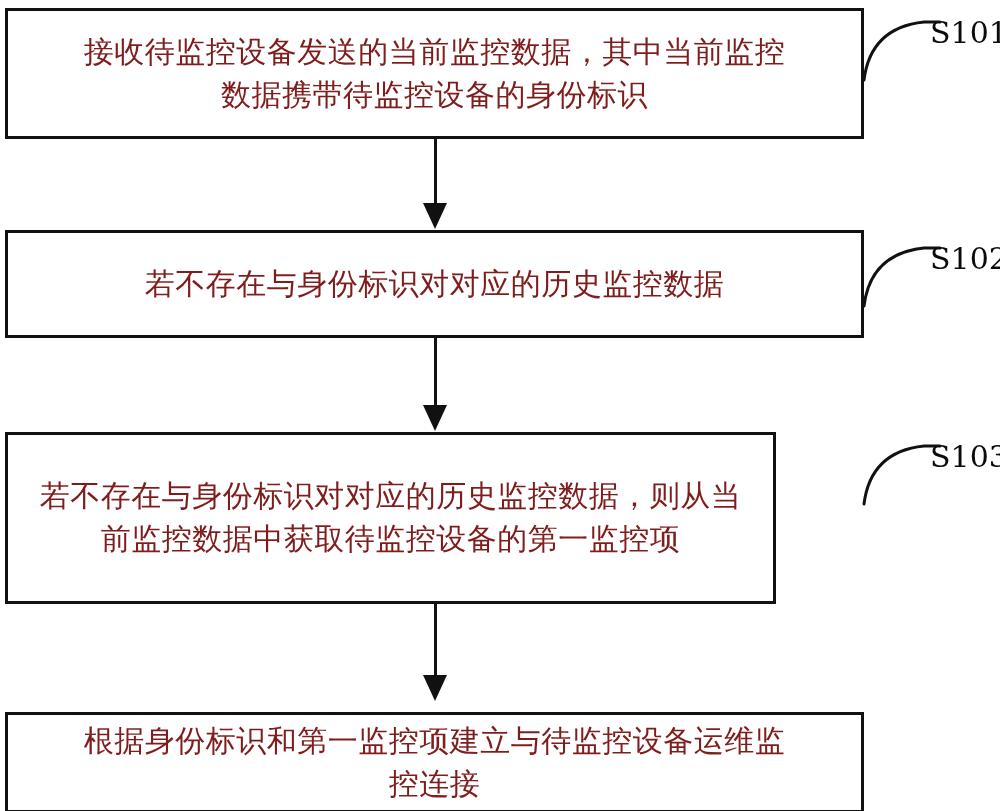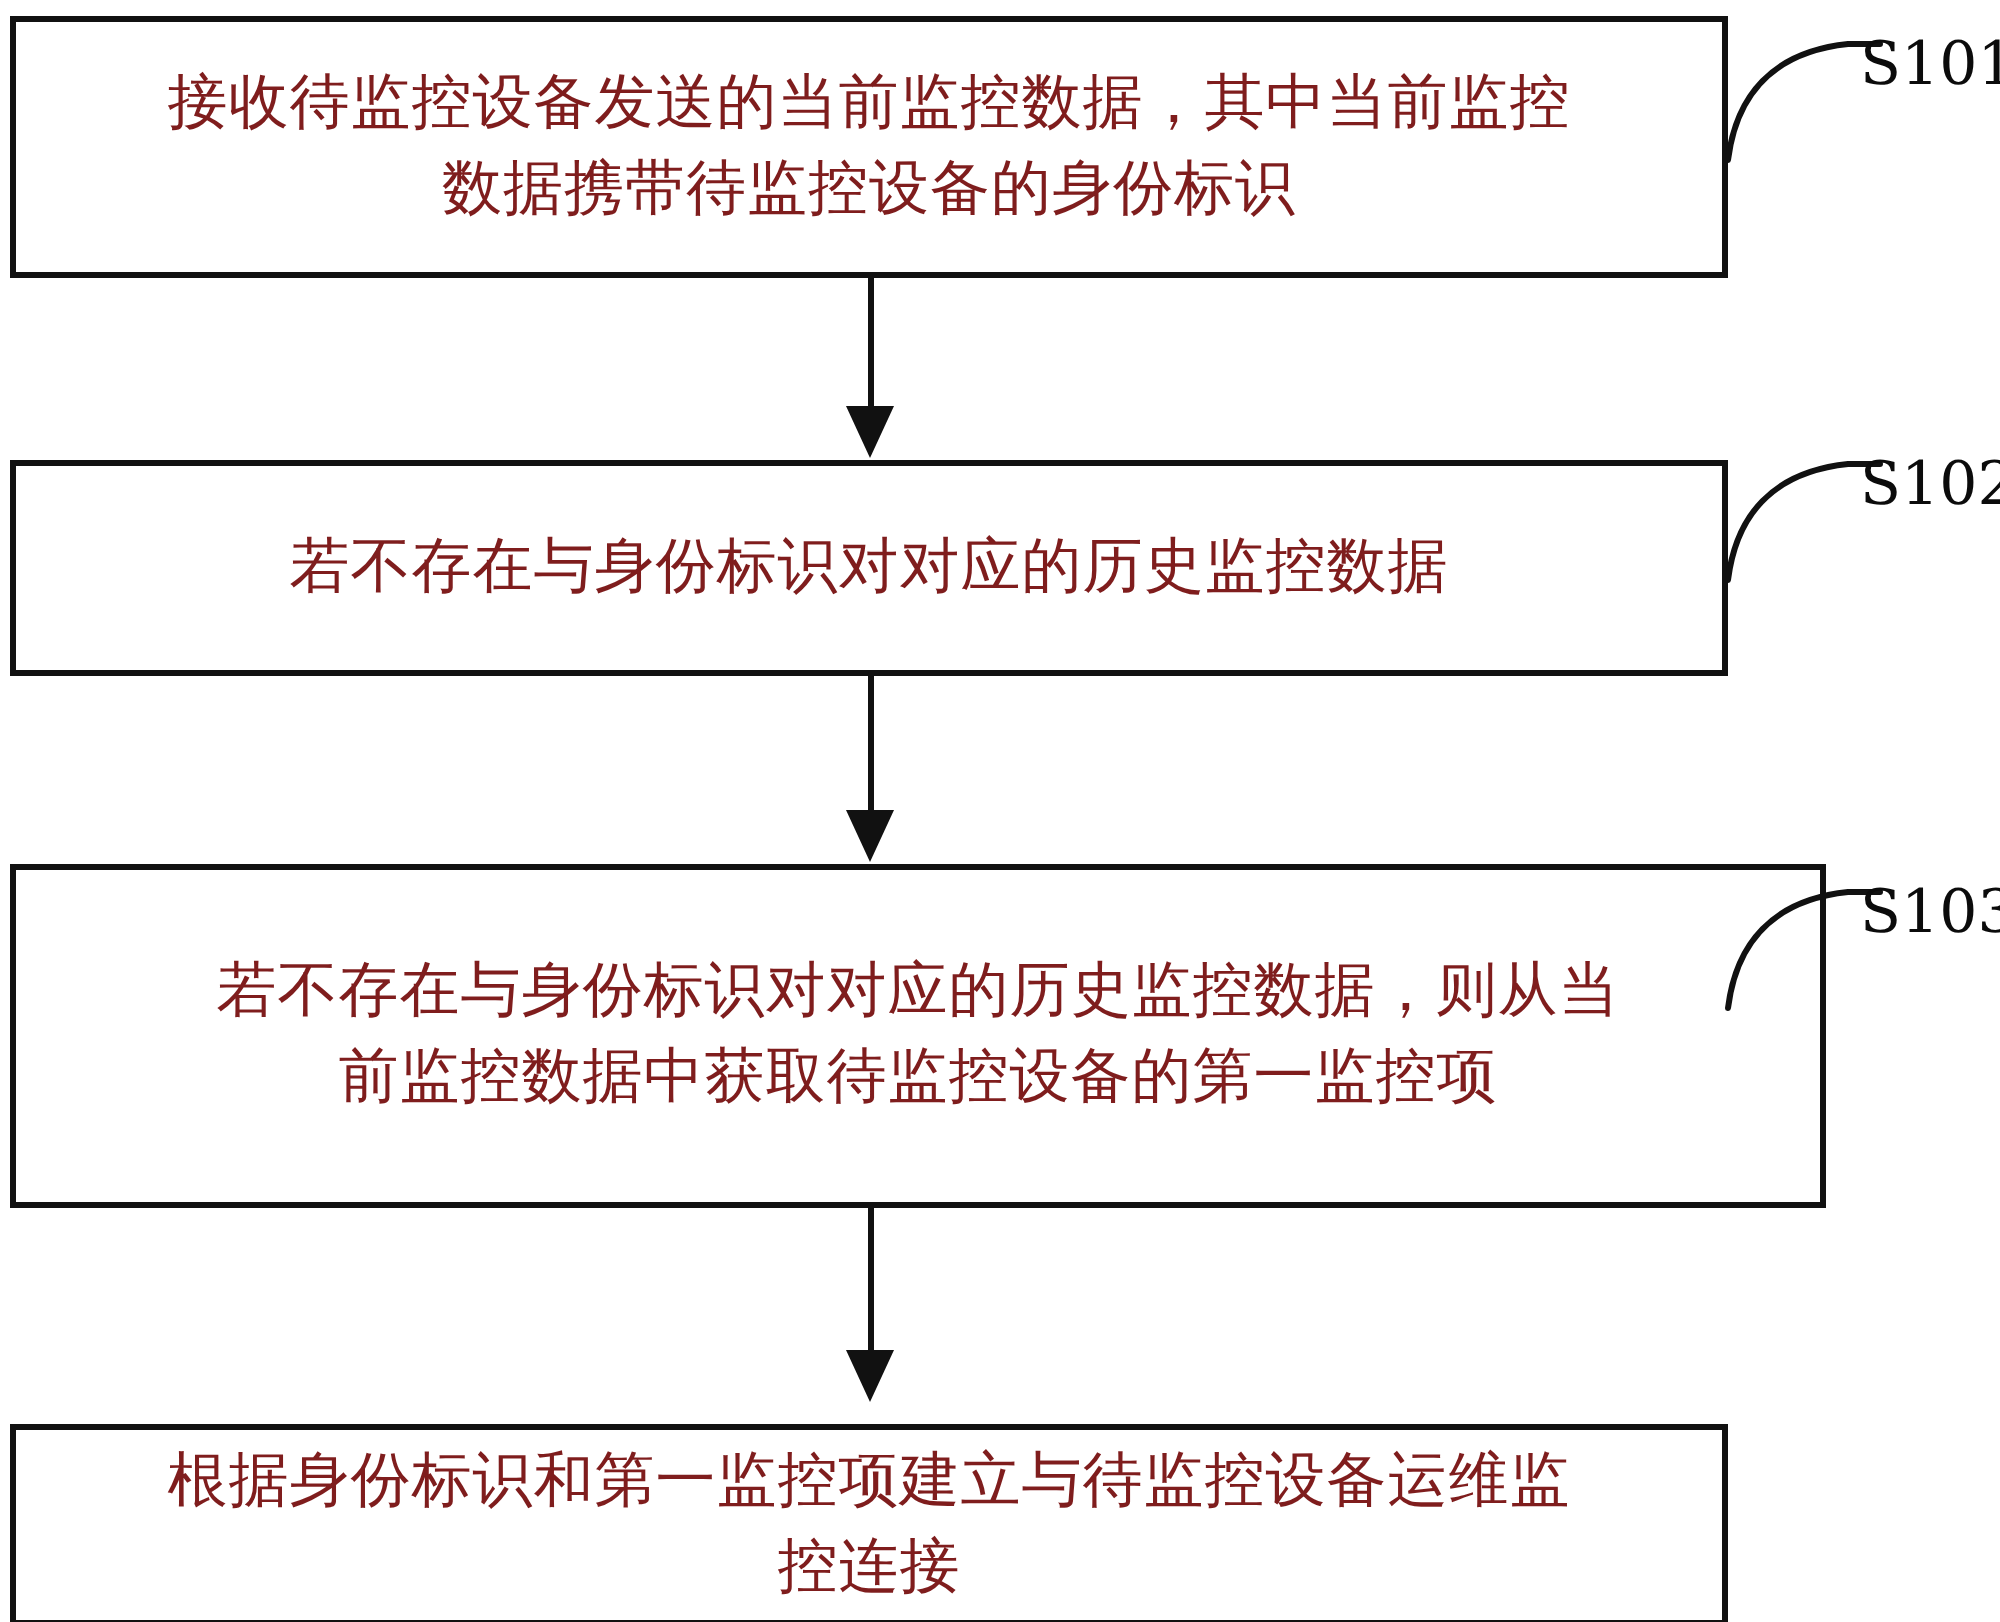--- a/index.html
+++ b/index.html
@@ -41,21 +41,21 @@
     line-height: 1.42;
     letter-spacing: 0.5px;
     color: #7f1d1d;
     padding: 0 22px;
     box-sizing: border-box;
     white-space: pre-line;
   }
 
   #node-s101 { left: 5px;  top: 8px;   width: 859px; height: 131px; }
   #node-s102 { left: 5px;  top: 230px; width: 859px; height: 108px; }
-  #node-s103 { left: 5px;  top: 432px; width: 908px; height: 172px; }
+  #node-s103 { left: 5px;  top: 432px; width: 771px; height: 172px; }
   #node-s104 { left: 5px;  top: 702px; width: 859px; height: 101px; margin-top: 10px; }
 
   
   .connector {
     position: absolute;
     left: 428px;
     width: 14px;
   }
   .connector .stem {
     position: absolute;
@@ -98,21 +98,21 @@
     color: #0b0b0b;
     white-space: nowrap;
   }
   .callout-leader {
     position: absolute;
     left: 0;
     top: 0;
   }
   #callout-s101 { left: 862px; top: 10px;  width: 138px; height: 72px; text-decoration: underline; }
   #callout-s101 .callout-label { left: 68px; top: 8px; }
-  #callout-s102 { left: 862px; top: 220px; width: 138px; height: 72px; }
+  #callout-s102 { left: 862px; top: 236px; width: 138px; height: 72px; }
   #callout-s102 .callout-label { left: 68px; top: 8px; }
   #callout-s103 { left: 862px; top: 434px; width: 138px; height: 72px; text-decoration: underline; }
   #callout-s103 .callout-label { left: 68px; top: 8px; }
   #callout-s104 { left: 862px; top: 704px; width: 138px; height: 72px; }
   #callout-s104 .callout-label { left: 68px; top: 8px; }
 </style>
 </head>
 <body>
 
 <div id="flowchart">

